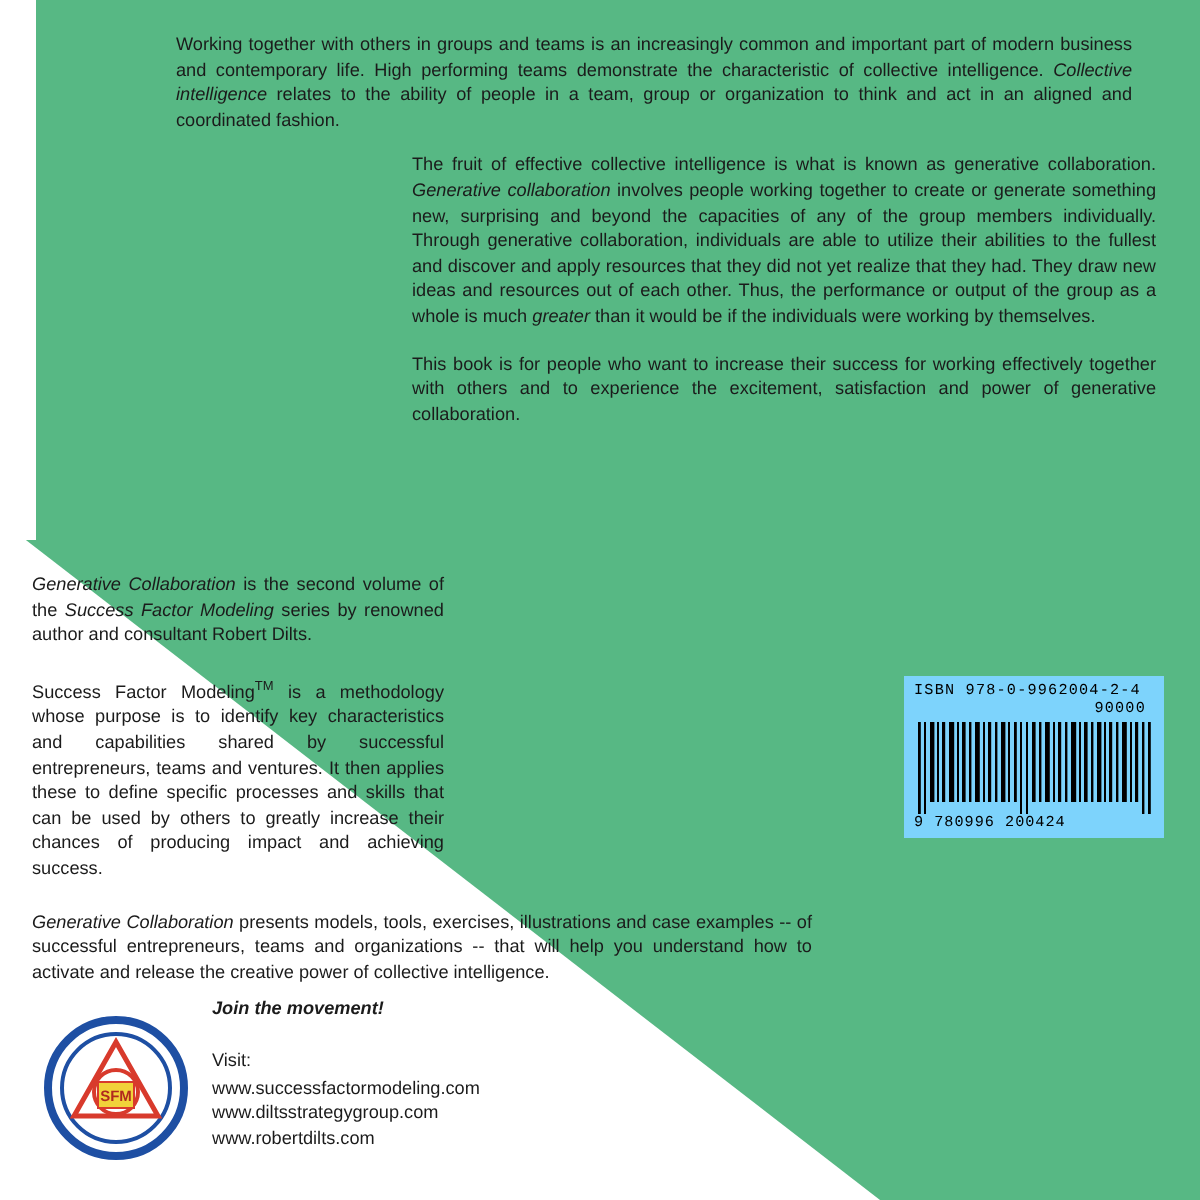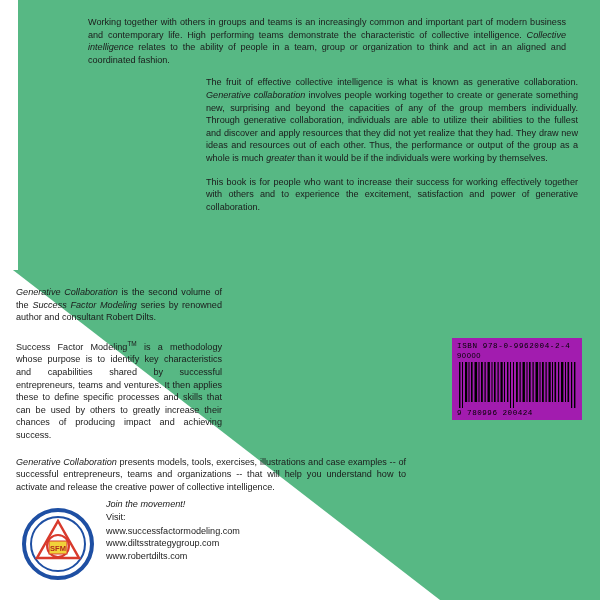--- a/index.html
+++ b/index.html
@@ -95,22 +95,22 @@
     position: absolute;
     z-index: 4;
     left: 106px;
     top: 498px;
     color: #1b1b1b;
     font-size: 9.1px;
     line-height: 12.4px;
   }
   .movement .heading {
     font-style: italic;
-    font-weight: normal;
-    margin-bottom: 1px;
+    font-weight: bold;
+    margin-bottom: 14px;
   }
   .movement .visit {
     margin-bottom: 1px;
   }
   .movement .link {
     display: block;
   }
   
   .logo {
     position: absolute;
@@ -123,38 +123,38 @@
   .logo svg {
     display: block;
   }
   
   .barcode-wrap {
     position: absolute;
     z-index: 5;
     left: 452px;
     top: 338px;
     width: 130px;
-    background: #a21caf;
+    background: #7dd3fc;
     padding: 4px 5px 3px 5px;
     box-sizing: border-box;
   }
   .isbn-text {
     font-family: "Liberation Mono", monospace;
     font-size: 7.6px;
     letter-spacing: 0.6px;
     color: #000;
     margin-bottom: 1px;
     white-space: nowrap;
   }
   .price-text {
-    font-family: Liberation Sans, sans-serif;
+    font-family: Liberation Mono, monospace;
     font-size: 7.6px;
     letter-spacing: 0.6px;
     color: #000;
-    text-align: left;
+    text-align: right;
     margin-bottom: 2px;
     padding-right: 4px;
   }
   .bars {
     height: 46px;
     width: 100%;
     display: block;
   }
   .barcode-digits {
     font-family: "Liberation Mono", monospace;

